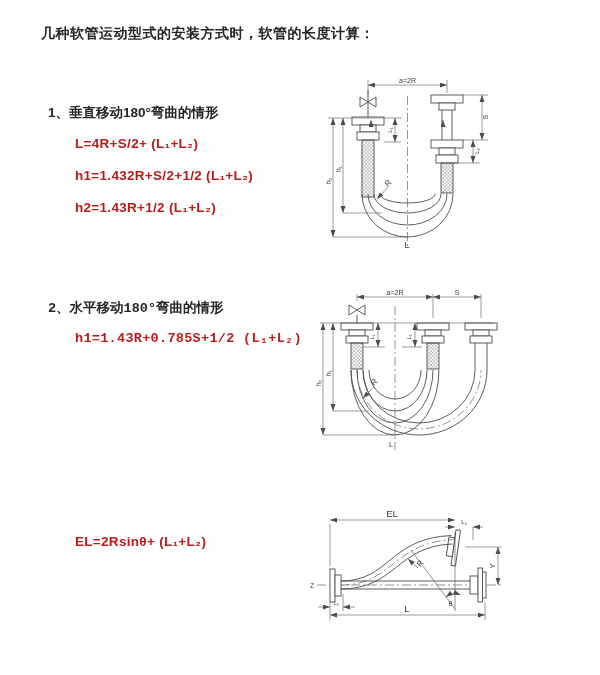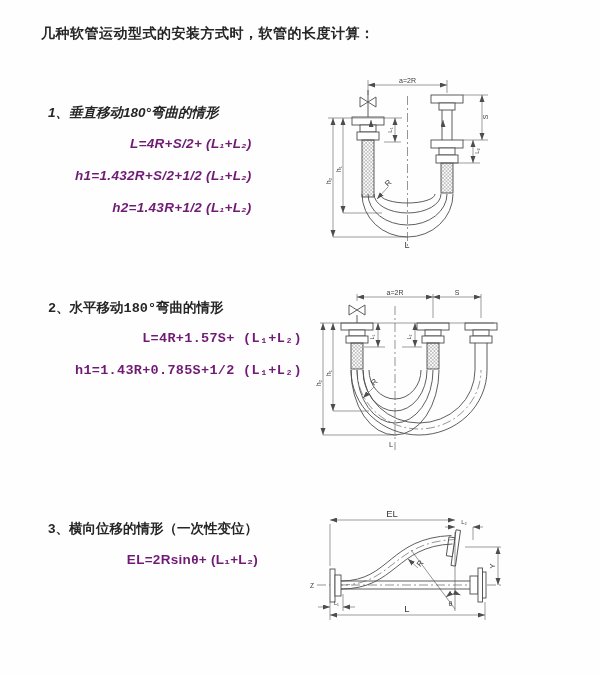--- a/index.html
+++ b/index.html
@@ -6,27 +6,27 @@
   body{
     width:600px;height:675px;position:relative;background:#fefefe;
     font-family:"Liberation Sans","DejaVu Sans",sans-serif;
     color:#2a2a2a;overflow:hidden;
   }
   .page-title{
     position:absolute;left:35px;top:25px;font-size:14px;font-weight:bold;
     letter-spacing:.5px;color:#262626;margin-left:6px;
   }
   .section{position:absolute;left:48px;}
-  #section-1{top:104px;font-style:italic;}
+  #section-1{top:104px;}
   #section-2{top:299px;font-family:Liberation Mono, monospace;}
   #section-3{top:520px;}
   .heading{font-size:13.5px;font-weight:bold;color:#262626;height:18px;}
   .formula{
     margin-left:27px;margin-top:14px;font-size:13.5px;font-weight:bold;
-    color:#701a75;height:18px;letter-spacing:.3px;white-space:pre;text-align:right;
+    color:#b91c1c;height:18px;letter-spacing:.3px;white-space:pre;
   }
   .diagram{position:absolute;}
   #diagram-1{left:310px;top:66px;}
   #diagram-2{left:312px;top:288px;}
   #diagram-3{left:305px;top:508px;}
   svg text{
     font-family:"Liberation Sans","DejaVu Sans",sans-serif;
     fill:#3c3c3c;stroke:none;
   }
 </style>
@@ -37,26 +37,24 @@
 
 <div class="section" id="section-1">
   <div class="heading">1、垂直移动180°弯曲的情形</div>
   <div class="formula">L=4R+S/2+ (L₁+L₂)</div>
   <div class="formula">h1=1.432R+S/2+1/2 (L₁+L₂)</div>
   <div class="formula">h2=1.43R+1/2 (L₁+L₂)</div>
 </div>
 
 <div class="section" id="section-2">
   <div class="heading">2、水平移动180°弯曲的情形</div>
-  <div class="formula">L=4R+1.57S+ (L₁+L₂)</div>
   <div class="formula">h1=1.43R+0.785S+1/2 (L₁+L₂)</div>
 </div>
 
 <div class="section" id="section-3">
-  <div class="heading">3、横向位移的情形（一次性变位）</div>
   <div class="formula">EL=2Rsinθ+ (L₁+L₂)</div>
 </div>
 
 <svg class="diagram" id="diagram-1" width="290" height="195" viewBox="0 0 290 195">
   <defs>
     <marker id="ae" markerWidth="8" markerHeight="6" refX="7" refY="2.5" orient="auto" markerUnits="userSpaceOnUse">
       <path d="M0 0 L7 2.5 L0 5 Z" fill="#4d4d4d"></path>
     </marker>
     <marker id="as" markerWidth="8" markerHeight="6" refX="0" refY="2.5" orient="auto" markerUnits="userSpaceOnUse">
       <path d="M7 0 L0 2.5 L7 5 Z" fill="#4d4d4d"></path>

